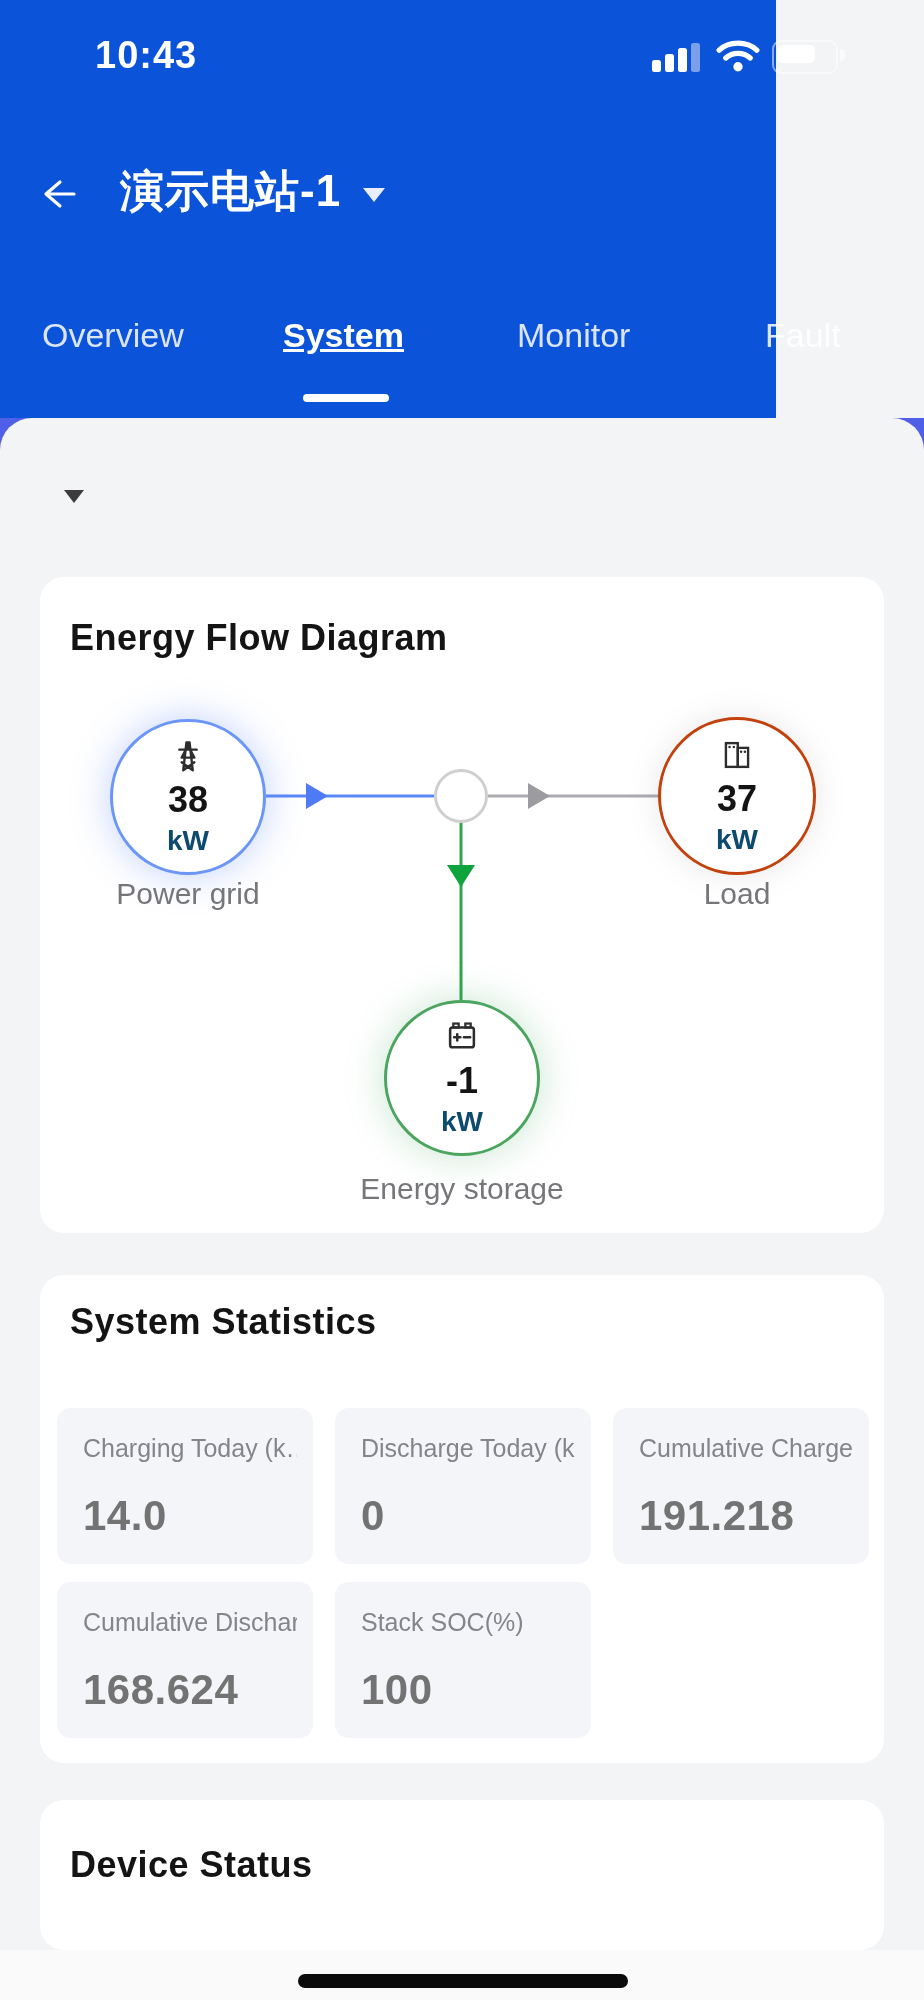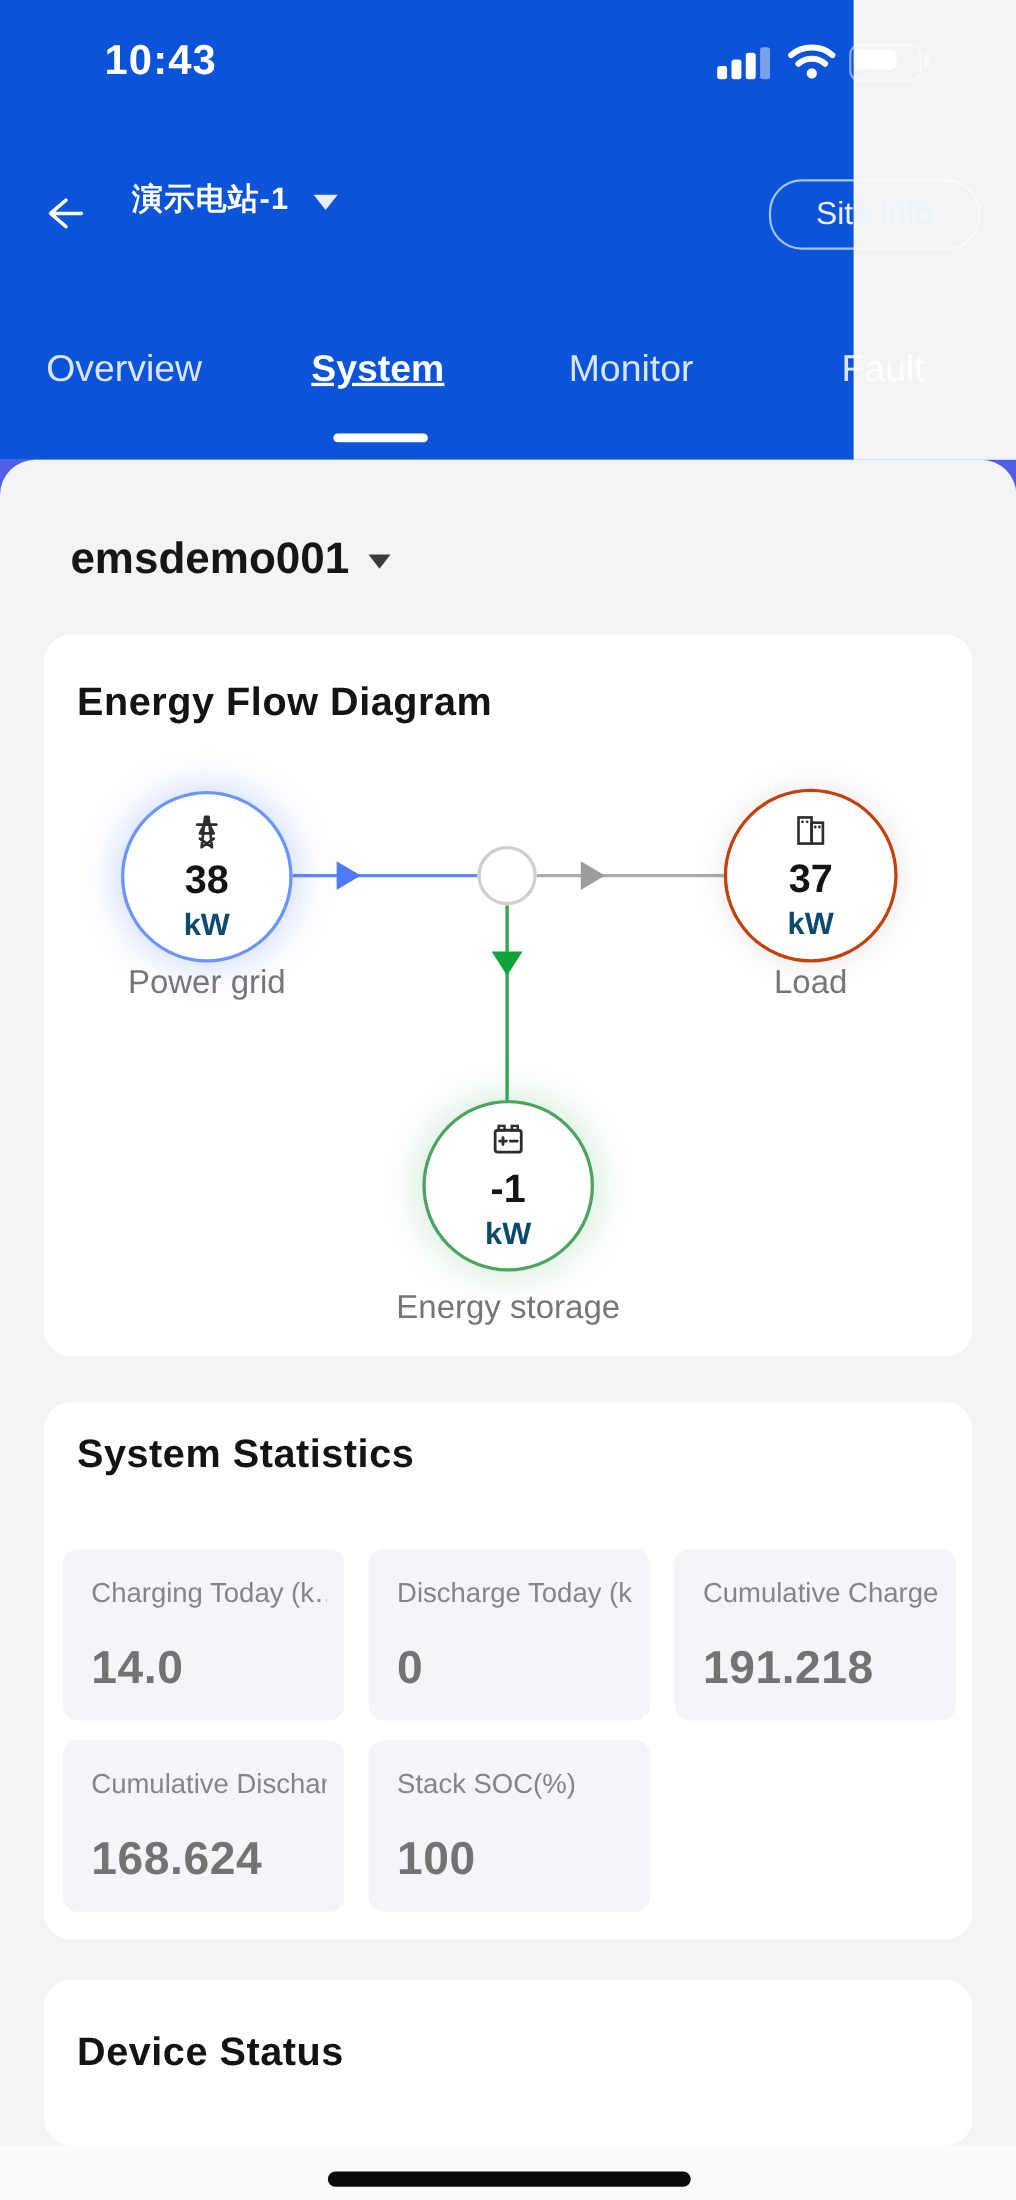--- a/index.html
+++ b/index.html
@@ -16,21 +16,21 @@
   .sigbar{position:absolute;bottom:4px;background:#fff;border-radius:2.5px;width:9px;}
   .sb1{left:2px;height:12px;} .sb2{left:15px;height:18px;} .sb3{left:28px;height:24px;}
   .sb4{left:41px;height:29px;background:rgba(255,255,255,0.45);}
   .wifi{position:absolute;left:66px;top:3px;}
   .batt{position:absolute;left:122px;top:4px;width:62px;height:30px;border:2.5px solid rgba(255,255,255,0.5);border-radius:9px;}
   .batt-fill{position:absolute;left:3px;top:3px;width:38px;height:18px;background:#fff;border-radius:5px;}
   .batt-nub{position:absolute;left:190px;top:13px;width:5px;height:12px;background:rgba(255,255,255,0.5);border-radius:0 4px 4px 0;}
 
   .backbtn{position:absolute;left:36px;top:172px;width:44px;height:44px;cursor:pointer;}
   .titlewrap{position:absolute;left:120px;top:162px;display:flex;align-items:center;gap:22px;cursor:pointer;}
-  .pagetitle{font-size:28px;font-weight:bold;color:#fff;letter-spacing:1px;}
+  .pagetitle{font-size:44px;font-weight:bold;color:#fff;letter-spacing:1px;}
   .caret-down-w{width:0;height:0;border-left:11px solid transparent;border-right:11px solid transparent;border-top:14px solid #e8edff;margin-top:6px;}
   .siteinfo{position:absolute;left:699px;top:163px;width:188px;height:60px;border:2px solid rgba(255,255,255,0.65);border-radius:30px;display:flex;align-items:center;justify-content:center;color:#EDF1FB;font-size:29px;cursor:pointer;}
 
   .tab{position:absolute;top:316px;font-size:34px;color:rgba(255,255,255,0.85);cursor:pointer;white-space:nowrap;}
   .tab.active{font-weight:bold;color:#fff;}
   .tab-overview{left:42px;} .tab-system{left:283px;text-decoration:underline;} .tab-monitor{left:517px;} .tab-fault{left:765px;}
   .tab-underline{position:absolute;left:303px;top:394px;width:86px;height:8px;background:#fff;border-radius:4px;}
 
   
   .devsel{position:absolute;left:64px;top:486px;display:flex;align-items:center;gap:18px;cursor:pointer;}
@@ -107,36 +107,32 @@
       <svg width="44" height="44" viewBox="0 0 44 44">
         <path d="M24 10 L10 22 L24 34 M10 22 H38" stroke="#fff" stroke-width="3.2" fill="none" stroke-linecap="round" stroke-linejoin="round"></path>
       </svg>
     </div>
 
     <div class="titlewrap">
       <span class="pagetitle">演示电站-1</span>
       <span class="caret-down-w"></span>
     </div>
 
-    <div class="siteinfo">
-      <span>Site Info</span>
-    </div>
 
     <div class="tab tab-overview">Overview</div>
     <div class="tab tab-system active">System</div>
     <div class="tab tab-monitor">Monitor</div>
     <div class="tab tab-fault">Fault</div>
     <div class="tab-underline"></div>
   </div>
 
   <div class="header-under"></div>
   <div class="sheet"></div>
 
   <div class="devsel">
-    <span class="devsel-label">emsdemo001</span>
     <span class="caret-down-b"></span>
   </div>
 
   <div class="card card-flow">
     <div class="card-title" style="top:40px;">Energy Flow Diagram</div>
 
     <div class="flowarea">
       <svg class="flowlines" width="844" height="656" viewBox="0 0 844 656">
         <line x1="226" y1="219" x2="394" y2="219" stroke="#5B87F7" stroke-width="3"></line>
         <polygon points="266,206 266,232 288,219" fill="#4E7BF5"></polygon>

